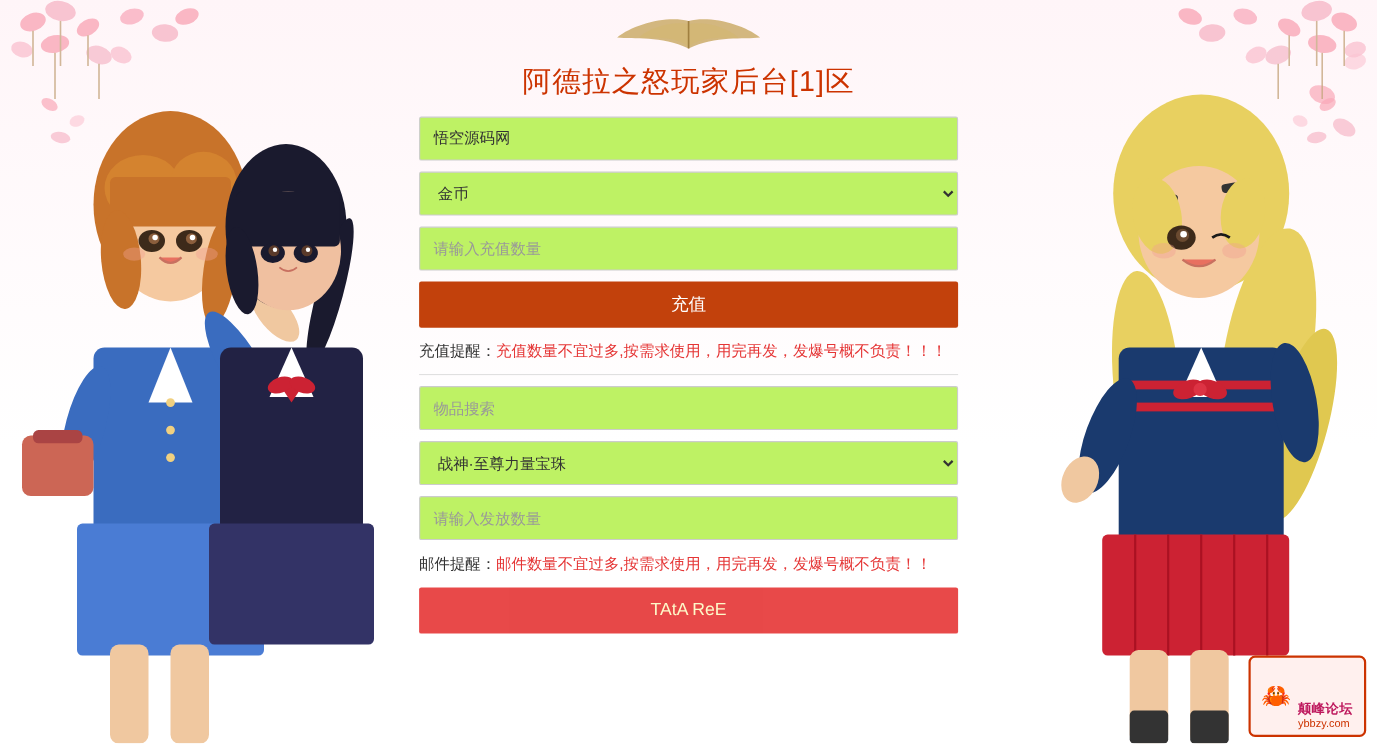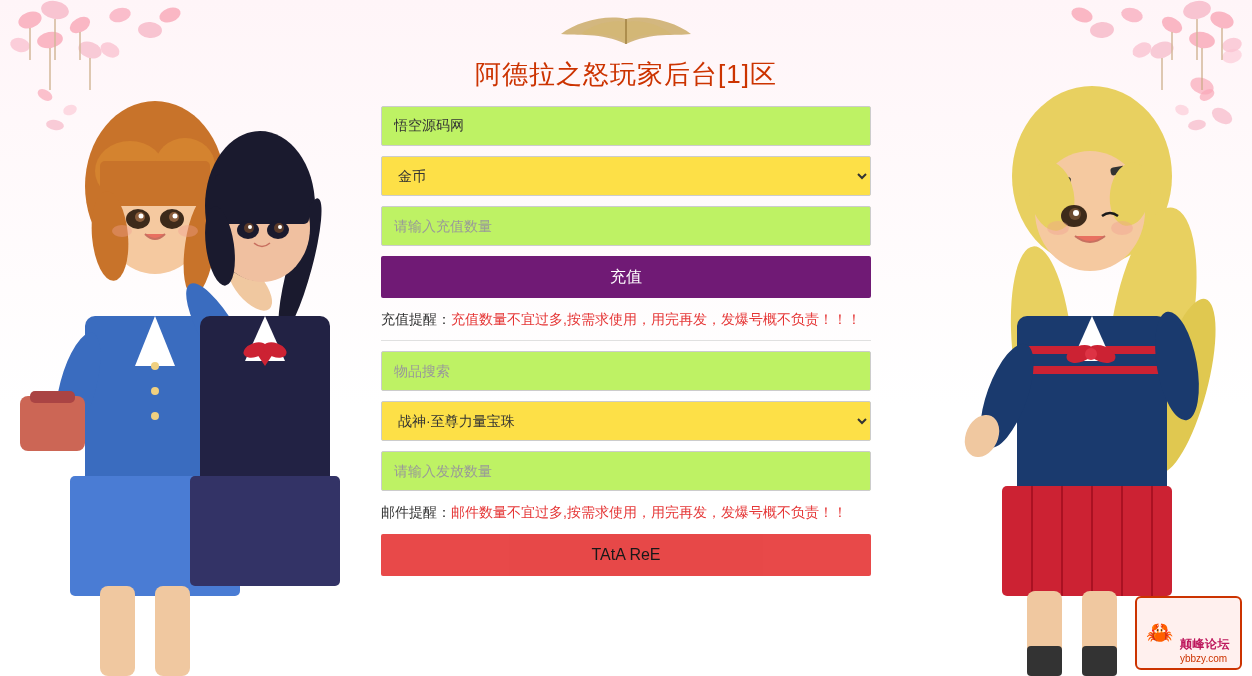--- a/index.html
+++ b/index.html
@@ -69,31 +69,31 @@
     }
 
     .select-field {
       width: 100%;
       height: 40px;
       border: 1px solid #ccc;
       border-radius: 2px;
       padding: 0 12px;
       font-size: 14px;
       color: #333;
-      background: #fde047;
+      background: #bef264;
       margin-bottom: 10px;
       outline: none;
       appearance: auto;
       cursor: pointer;
     }
 
     .btn-recharge {
       width: 100%;
       height: 42px;
-      background: #701a75;
+      background: #c2410c;
       color: #fff;
       border: none;
       border-radius: 2px;
       font-size: 16px;
       cursor: pointer;
       margin-bottom: 10px;
     }
 
     .btn-send {
       width: 100%;
@@ -104,21 +104,21 @@
       border-radius: 2px;
       font-size: 16px;
       cursor: pointer;
       margin-bottom: 10px;
     }
 
     .btn-bottom {
       width: 100%;
       height: 42px;
       background: #e53535;
-      color: #000000;
+      color: #fef9c3;
       border: none;
       border-radius: 2px;
       font-size: 16px;
       cursor: pointer;
       margin-bottom: 10px;
     }
 
     .notice-text {
       width: 100%;
       font-size: 14px;

